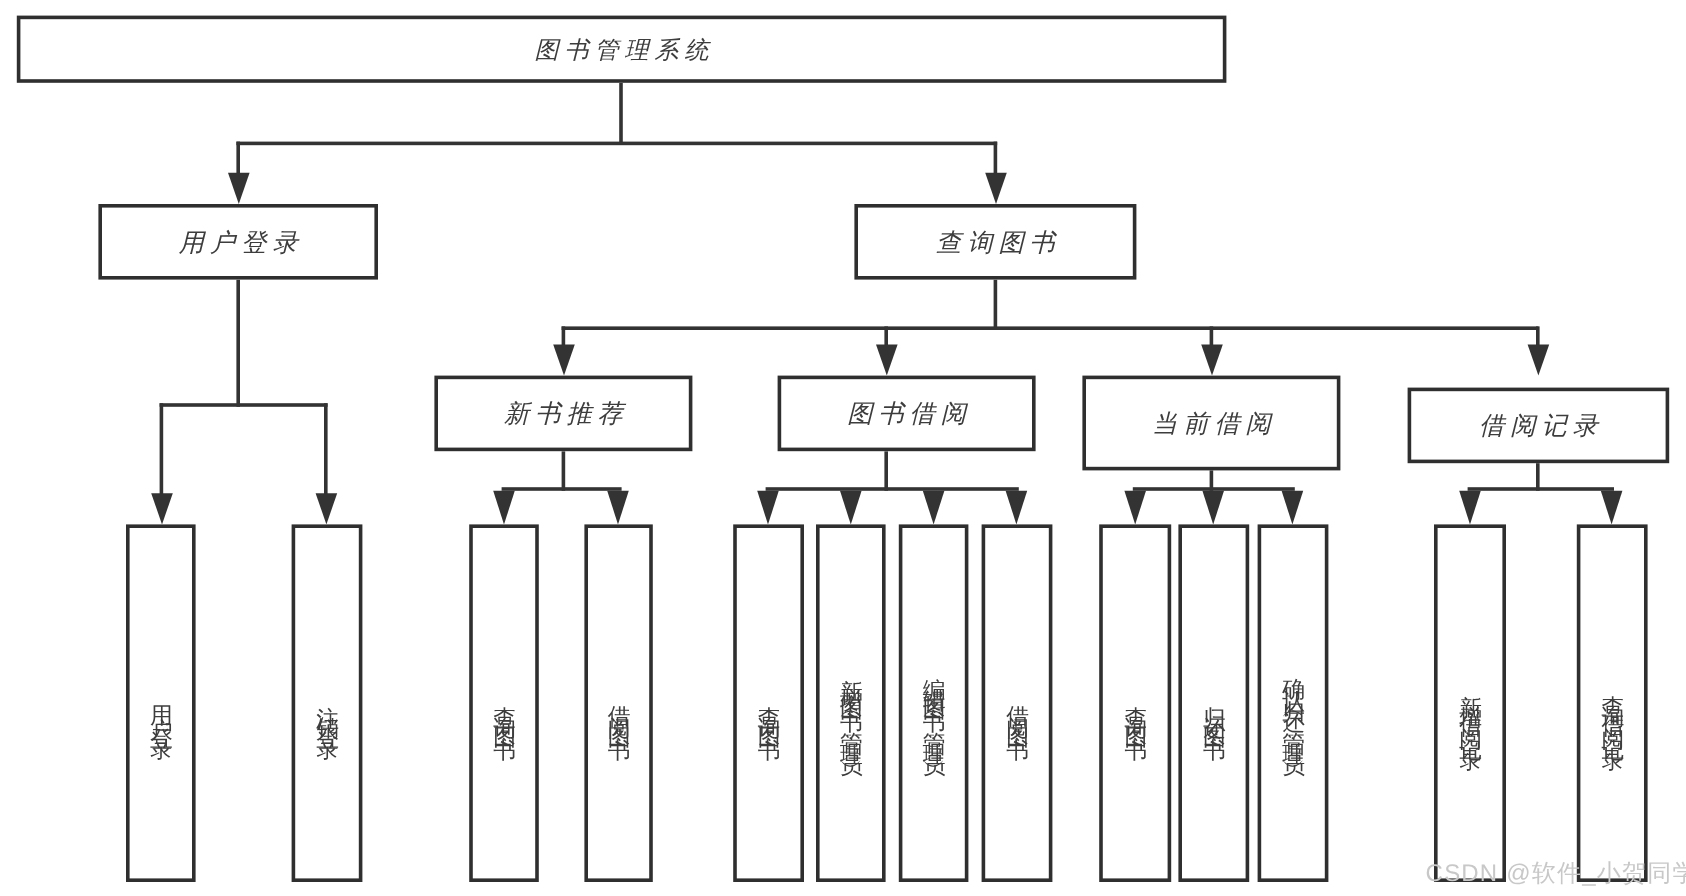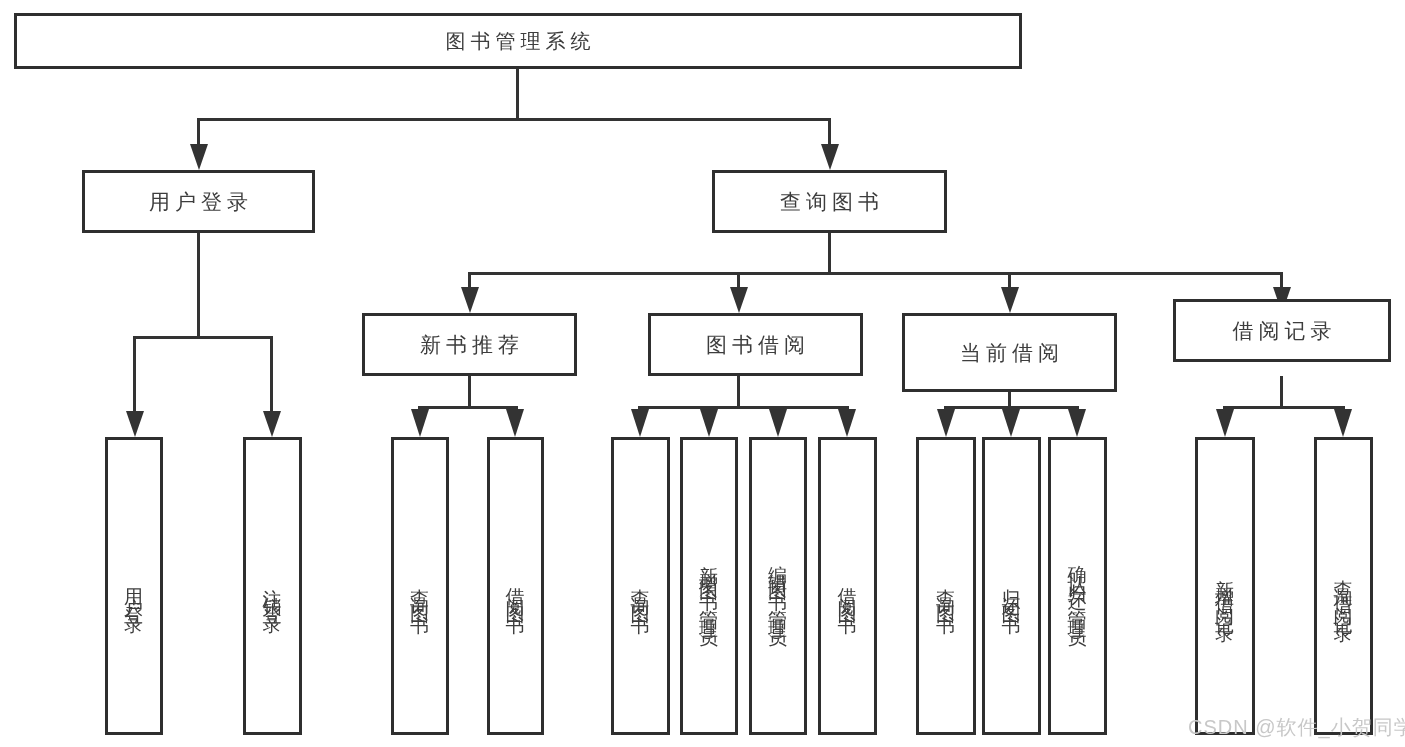--- a/index.html
+++ b/index.html
@@ -13,20 +13,21 @@
   .box{
     position:absolute;
     box-sizing:border-box;
     border:3px solid #2f2f2f;
     background:#ffffff;
     display:flex;align-items:center;justify-content:center;
     color:#3d3d3d;
     font-size:21px;
     letter-spacing:5px;
     white-space:nowrap;
+    font-style:italic;
   }
   .box .hlabel{padding-left:5px;} 
   .vbox{
     position:absolute;
     box-sizing:border-box;
     border:3px solid #2f2f2f;
     background:#ffffff;
     display:flex;align-items:center;justify-content:center;
     color:#3d3d3d;
   }
@@ -124,21 +125,21 @@
 
   <div class="box" style="left:362px;top:313px;width:215px;height:63px;text-align:right;">
     <span class="hlabel">新书推荐</span>
   </div>
   <div class="box" style="left:632px;top:313px;width:215px;height:63px;margin-left:16px;">
     <span class="hlabel">图书借阅</span>
   </div>
   <div class="box" style="left:902px;top:313px;width:215px;height:79px;">
     <span class="hlabel">当前借阅</span>
   </div>
-  <div class="box" style="left:1173px;top:299px;width:218px;height:63px;">
+  <div class="box" style="left:1173px;top:323px;width:218px;height:63px;">
     <span class="hlabel">借阅记录</span>
   </div>
 
   <div class="vbox" style="left:105px;top:437px;width:58px;height:298px;">
     <span class="vtext">用户登录</span>
   </div>
   <div class="vbox" style="left:243px;top:437px;width:59px;height:298px;">
     <span class="vtext">注销登录</span>
   </div>
 

